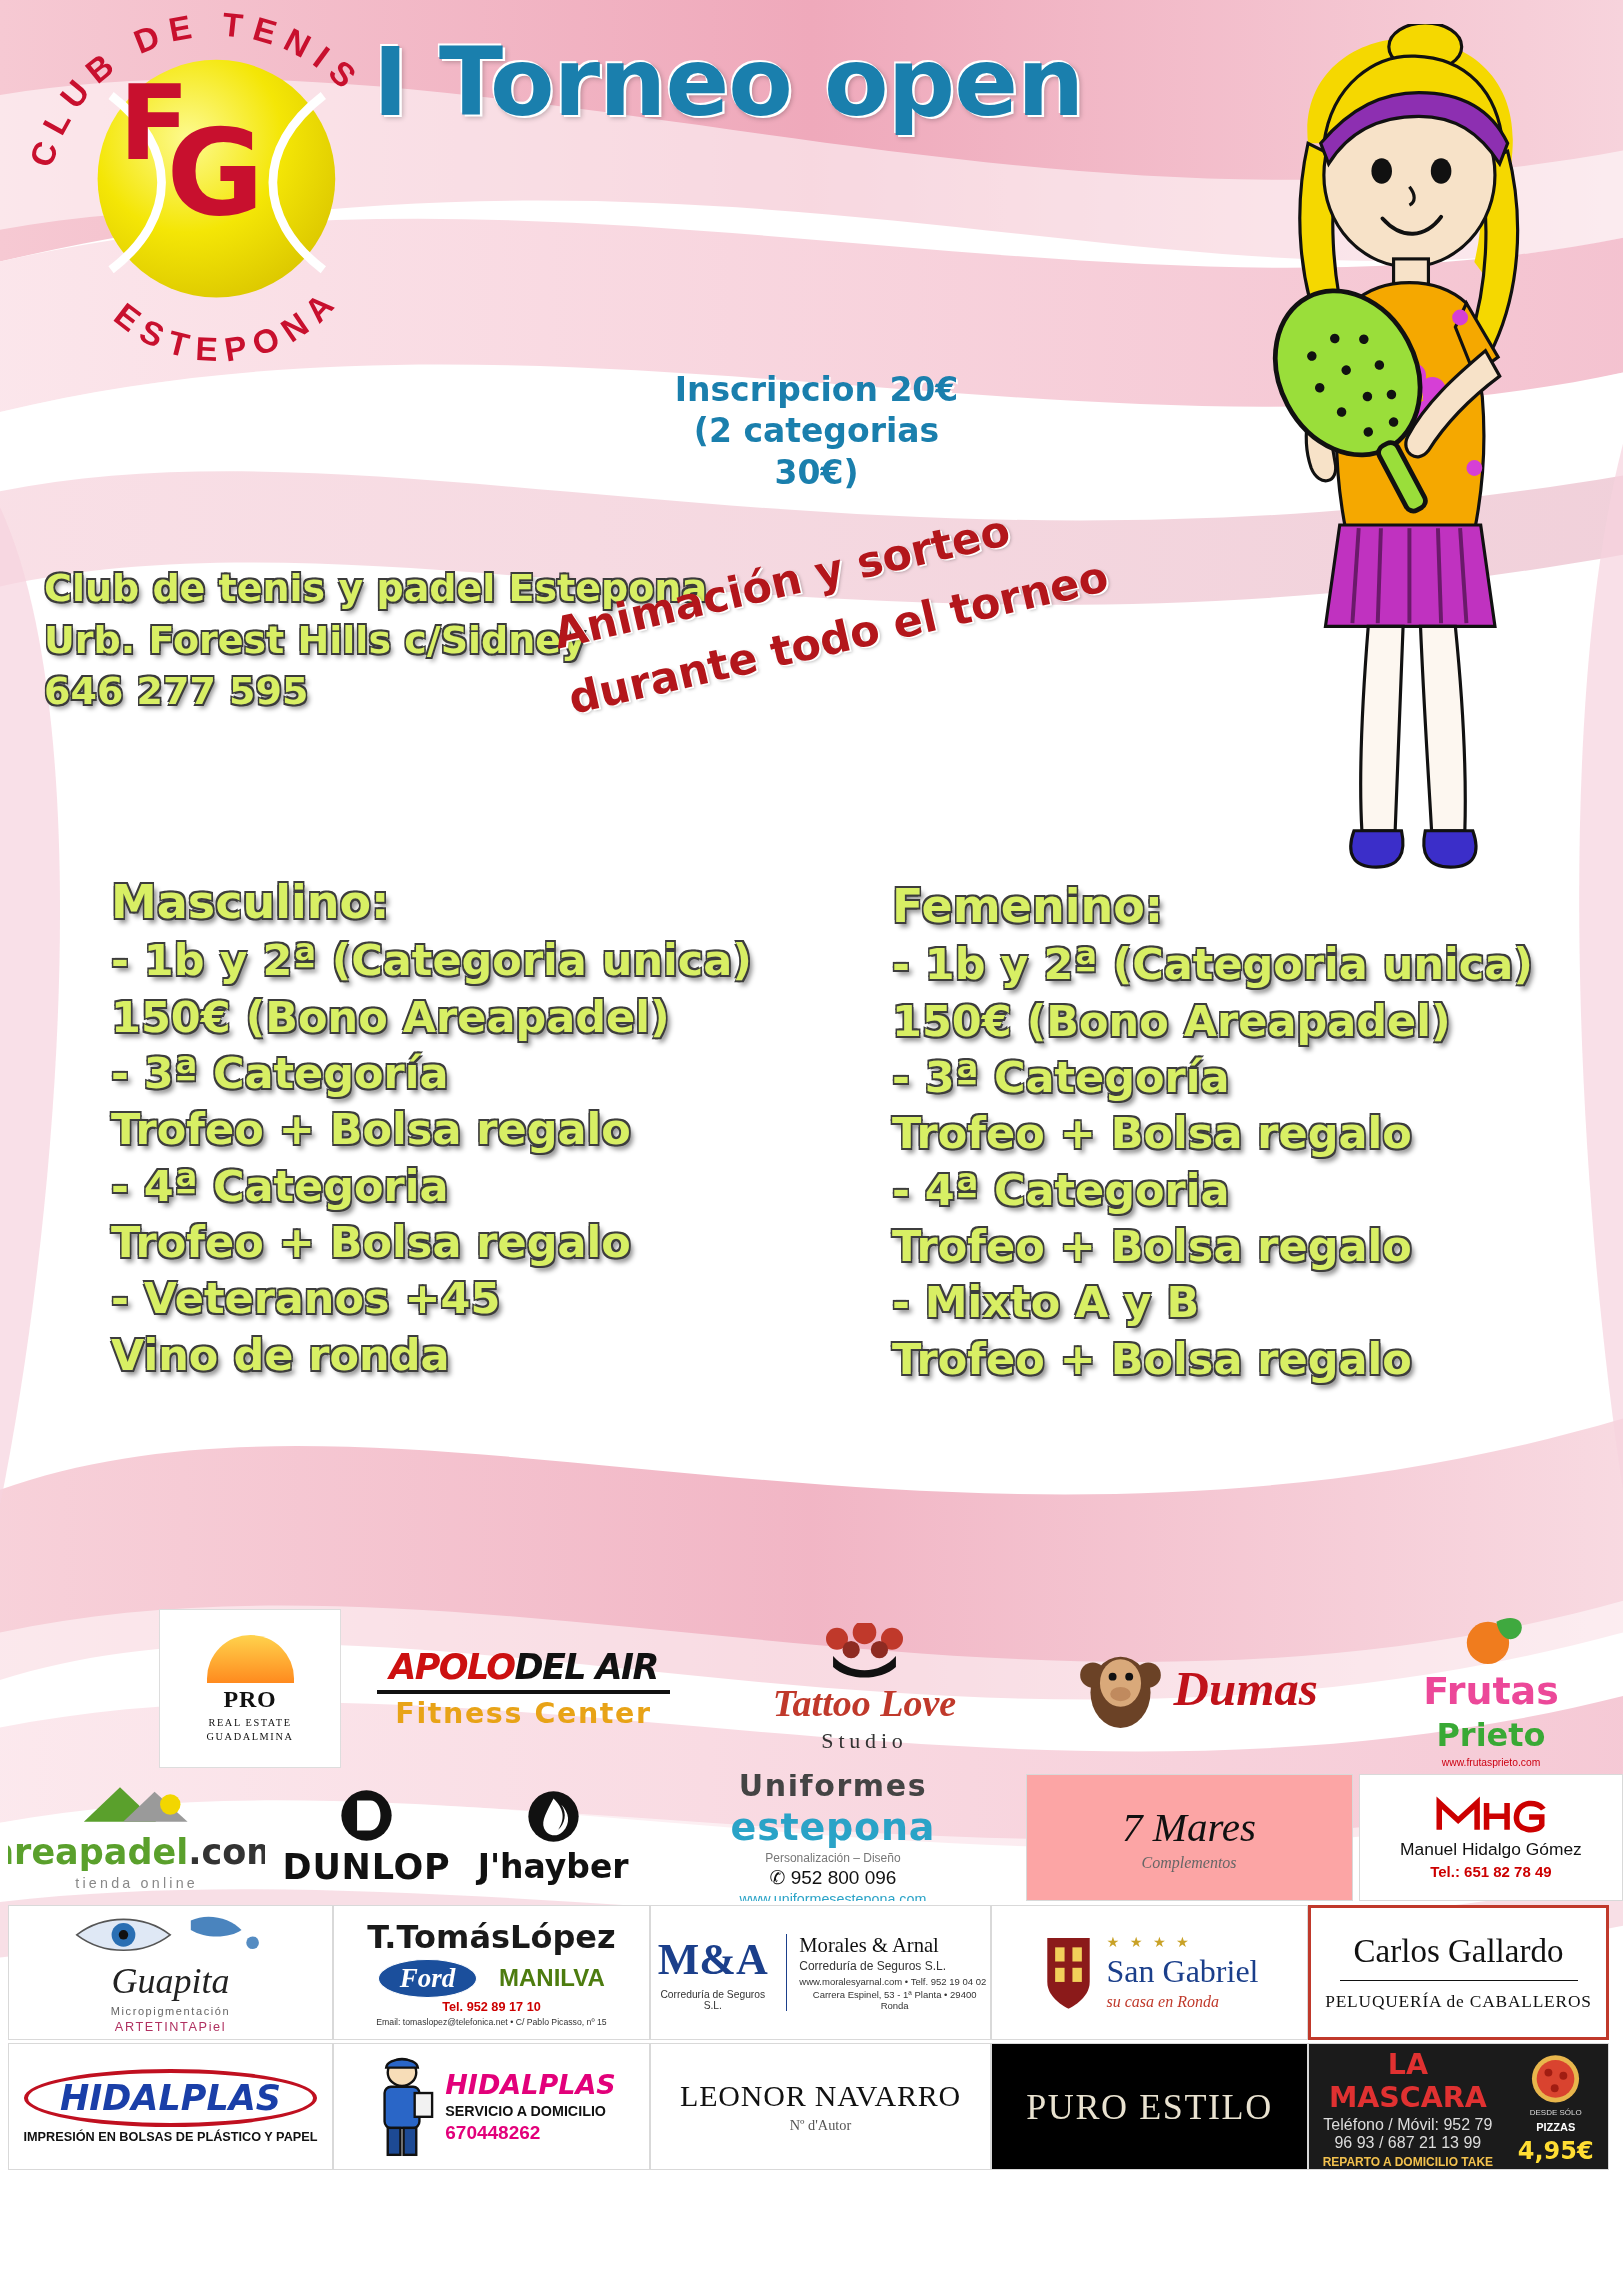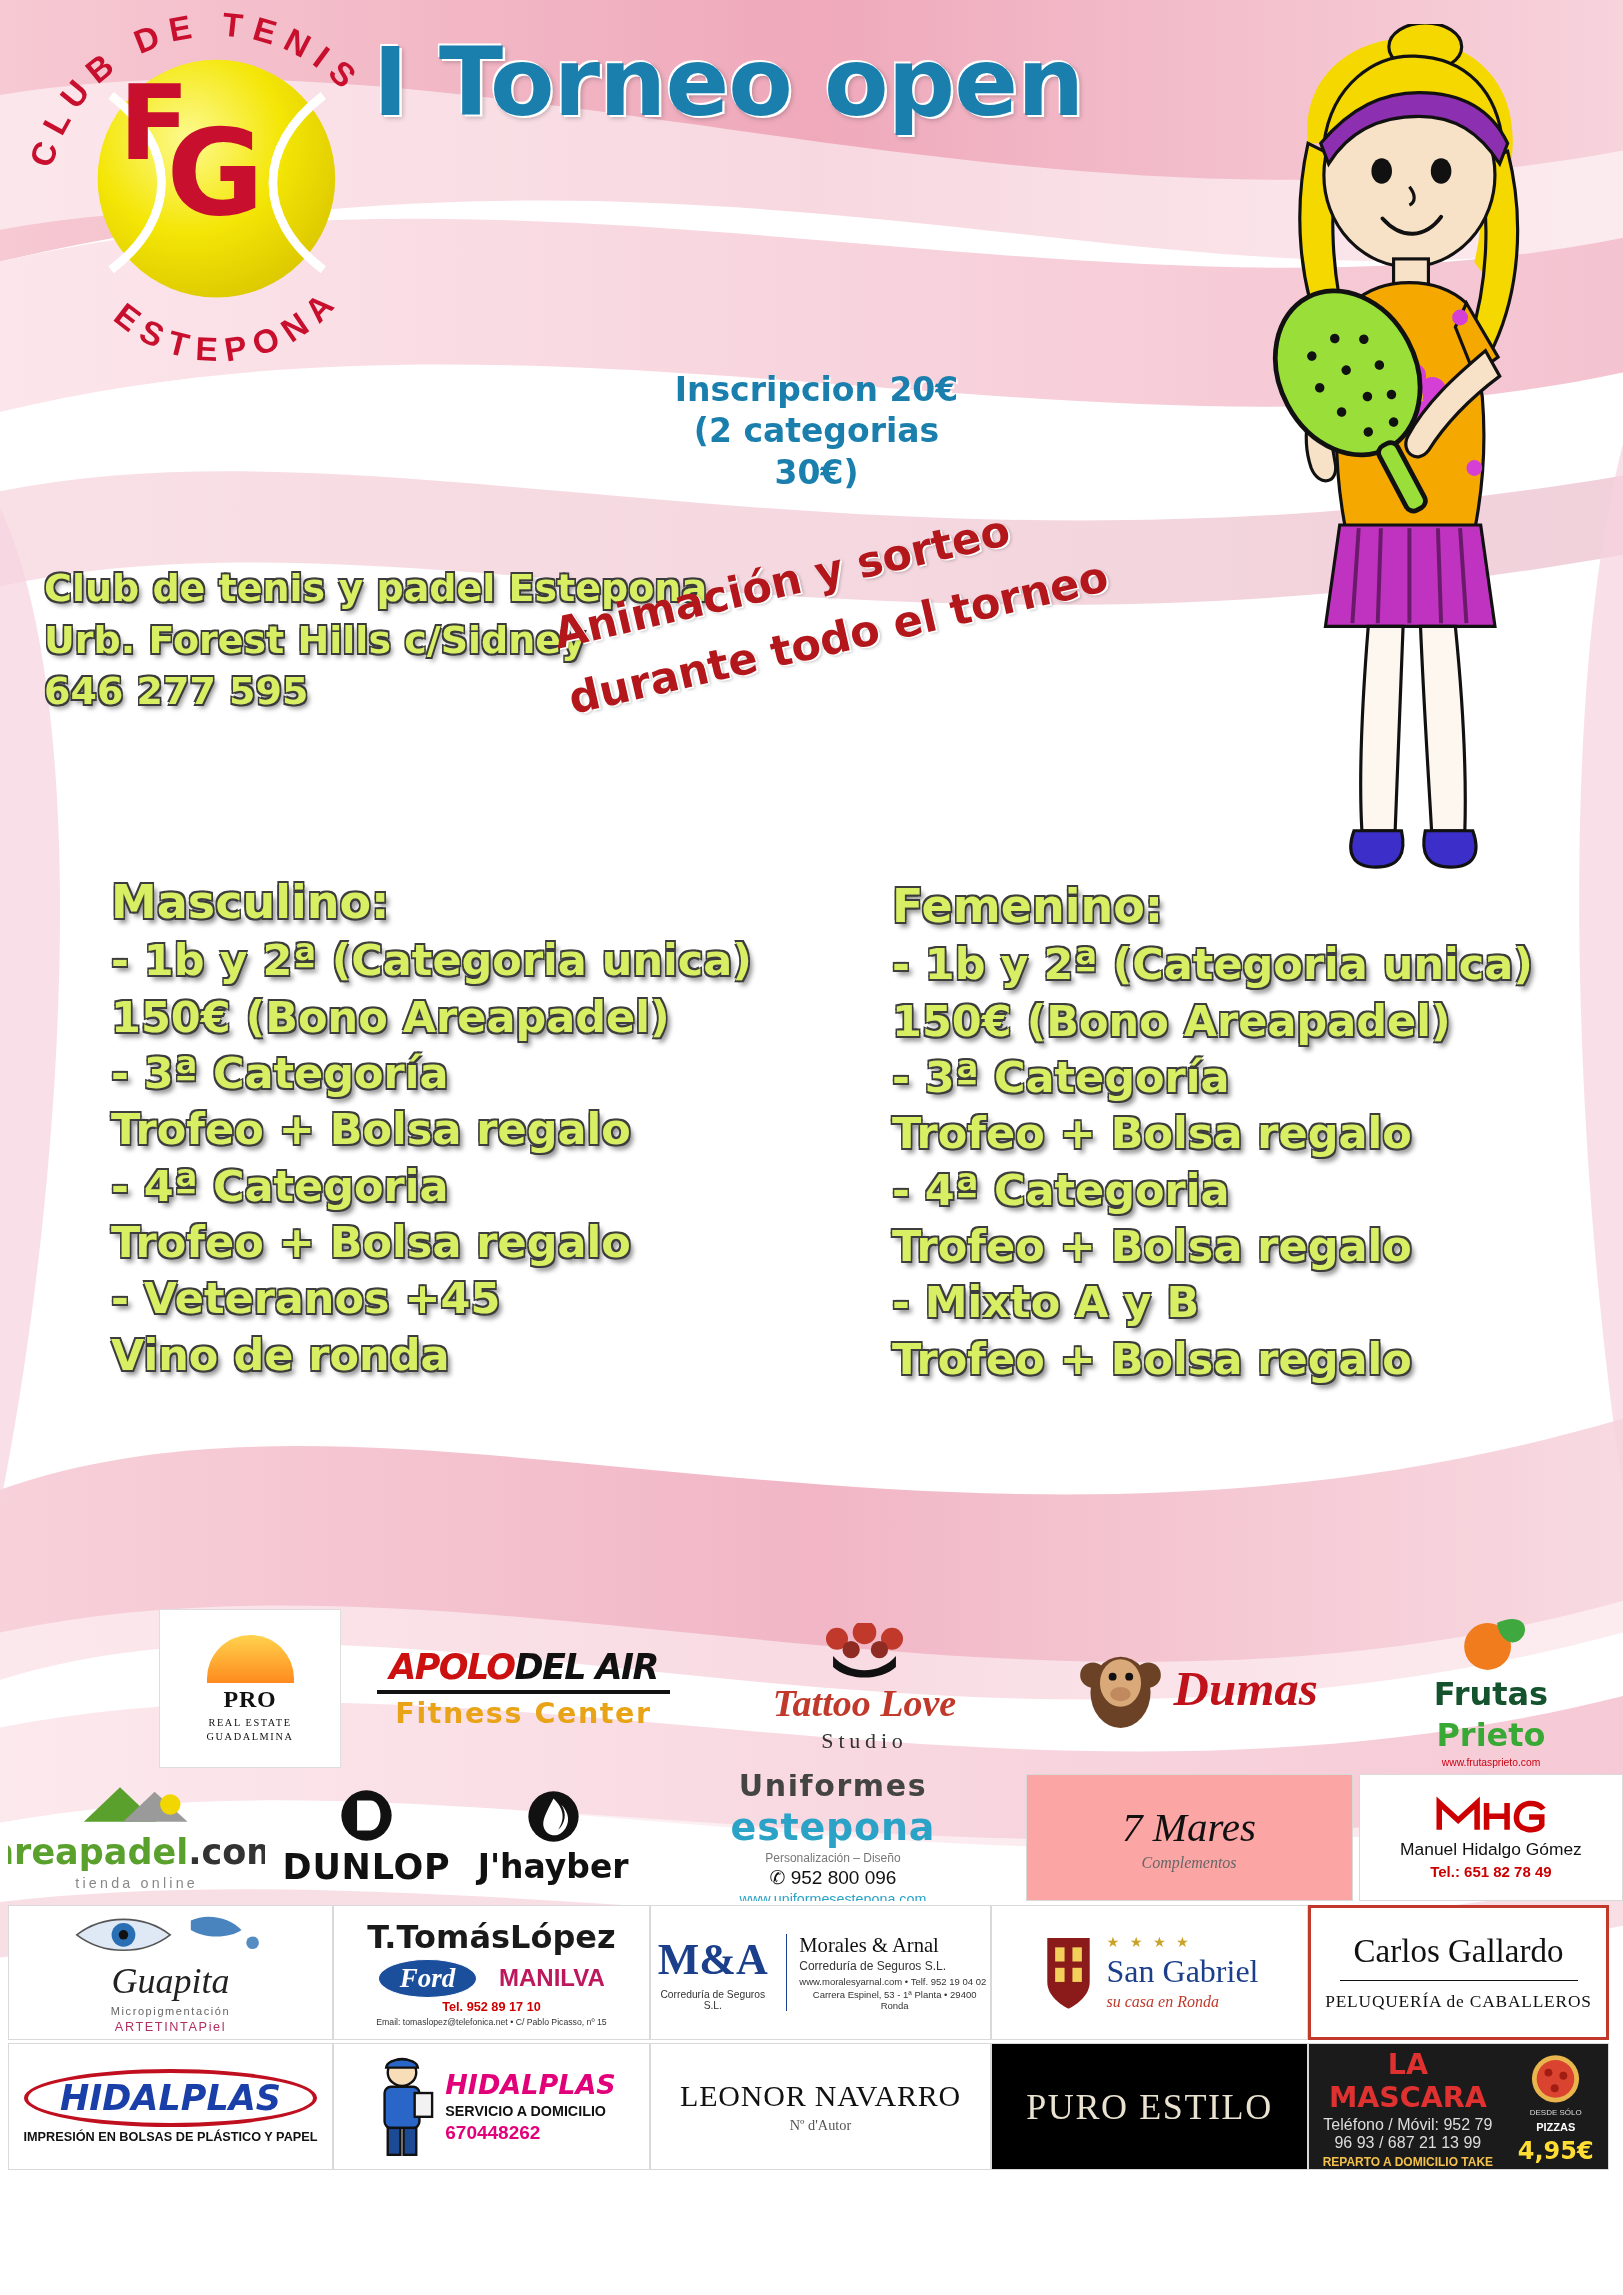--- a/index.html
+++ b/index.html
@@ -167,21 +167,21 @@
 
   .apolo .ap { font-family:"DejaVu Sans", sans-serif; font-weight:bold; font-style:italic; font-size:35px; color:#111; letter-spacing:-1.6px;}
   .apolo .ap .red { color:#cc1010; }
   .apolo .fc { font-family:"DejaVu Sans", sans-serif; font-weight:bold; font-size:28.5px; color:#e8a317; letter-spacing:1.6px;}
 
   .tattoo .t1 { font-family:"Liberation Serif", serif; font-style:italic; font-weight:bold; font-size:38px; color:#c0392b;}
   .tattoo .t2 { font-family:"Liberation Serif", serif; font-size:22px; color:#333; letter-spacing:4.8px;}
 
   .dumas .d { font-family:"Liberation Serif", serif; font-style:italic; font-weight:bold; font-size:49px; color:#c0121a;}
 
-  .frutas .f1 { font-family:"DejaVu Sans", sans-serif; font-weight:bold; font-size:32px; color:#14532d;}
+  .frutas .f1 { font-family:"DejaVu Sans", sans-serif; font-weight:bold; font-size:38px; color:#ec4899;}
   .frutas .f2 { font-family:"DejaVu Sans", sans-serif; font-weight:bold; font-size:32px; color:#39a935;}
   .frutas .f3 { font-size:10.3px; color:#c01; }
 
   .areapadel .a1 { font-family:"DejaVu Sans", sans-serif; font-weight:bold; font-size:35px; color:#5aa02c;}
   .areapadel .a2 { font-family:"DejaVu Sans", sans-serif; font-weight:bold; font-size:35px; color:#333;}
   .areapadel .a3 { font-size:14.3px; color:#888; letter-spacing:3.2px;}
 
   .dunlop .dn { font-family:"DejaVu Sans", sans-serif; font-weight:bold; font-size:35px; color:#111; letter-spacing:0.8px;}
   .jhayber .jh { font-family:"DejaVu Sans", sans-serif; font-weight:bold; font-size:33px; color:#111;}
 
@@ -195,21 +195,21 @@
   .mares .m2 { font-family:"Liberation Serif", serif; font-size:16px; color:#666; font-style:italic;}
   .mhg .m2 { font-size:17.4px; color:#111; }
   .mhg .m3 { font-size:15px; color:#cc0000; font-weight:bold;}
 
   .guapita .g1 { font-family:"Liberation Serif", serif; font-style:italic; font-size:36px; color:#222;}
   .guapita .g2 { font-size:11px; color:#666; letter-spacing:1.6px;}
   .guapita .g3 { font-size:12.7px; color:#b03060; letter-spacing:1.6px;}
 
   .ford .f1 { font-family:"DejaVu Sans", sans-serif; font-weight:bold; font-size:32px; color:#1a1a1a;}
   .ford .oval { background:#1b4f9c; color:#fff; font-family:"Liberation Serif", serif; font-style:italic; font-weight:bold; font-size:27px; border-radius:50%/50%; padding:3.2px 20.6px; border:1.6px solid #fff;}
-  .ford .f2 { font-size:24px; color:#be185d; font-weight:bold;}
+  .ford .f2 { font-size:24px; color:#4d7c0f; font-weight:bold;}
   .ford .f3 { font-size:12.7px; color:#c00; font-weight:bold;}
   .ford .f4 { font-size:8.7px; color:#333;}
 
   .morales .ma { font-family:"Liberation Serif", serif; font-size:44px; color:#1b3f8b; font-weight:bold;}
   .morales .t1 { font-family:"Liberation Serif", serif; font-size:20.6px; color:#111;}
   .morales .t2 { font-size:12px; color:#333;}
 
   .gabriel .g1 { font-family:"Liberation Serif", serif; font-size:32px; color:#1b3f8b;}
   .gabriel .g2 { font-family:"Liberation Serif", serif; font-size:16px; color:#c0392b; font-style:italic;}
   .gabriel .stars { color:#c9a227; font-size:14.3px; letter-spacing:3.2px;}

